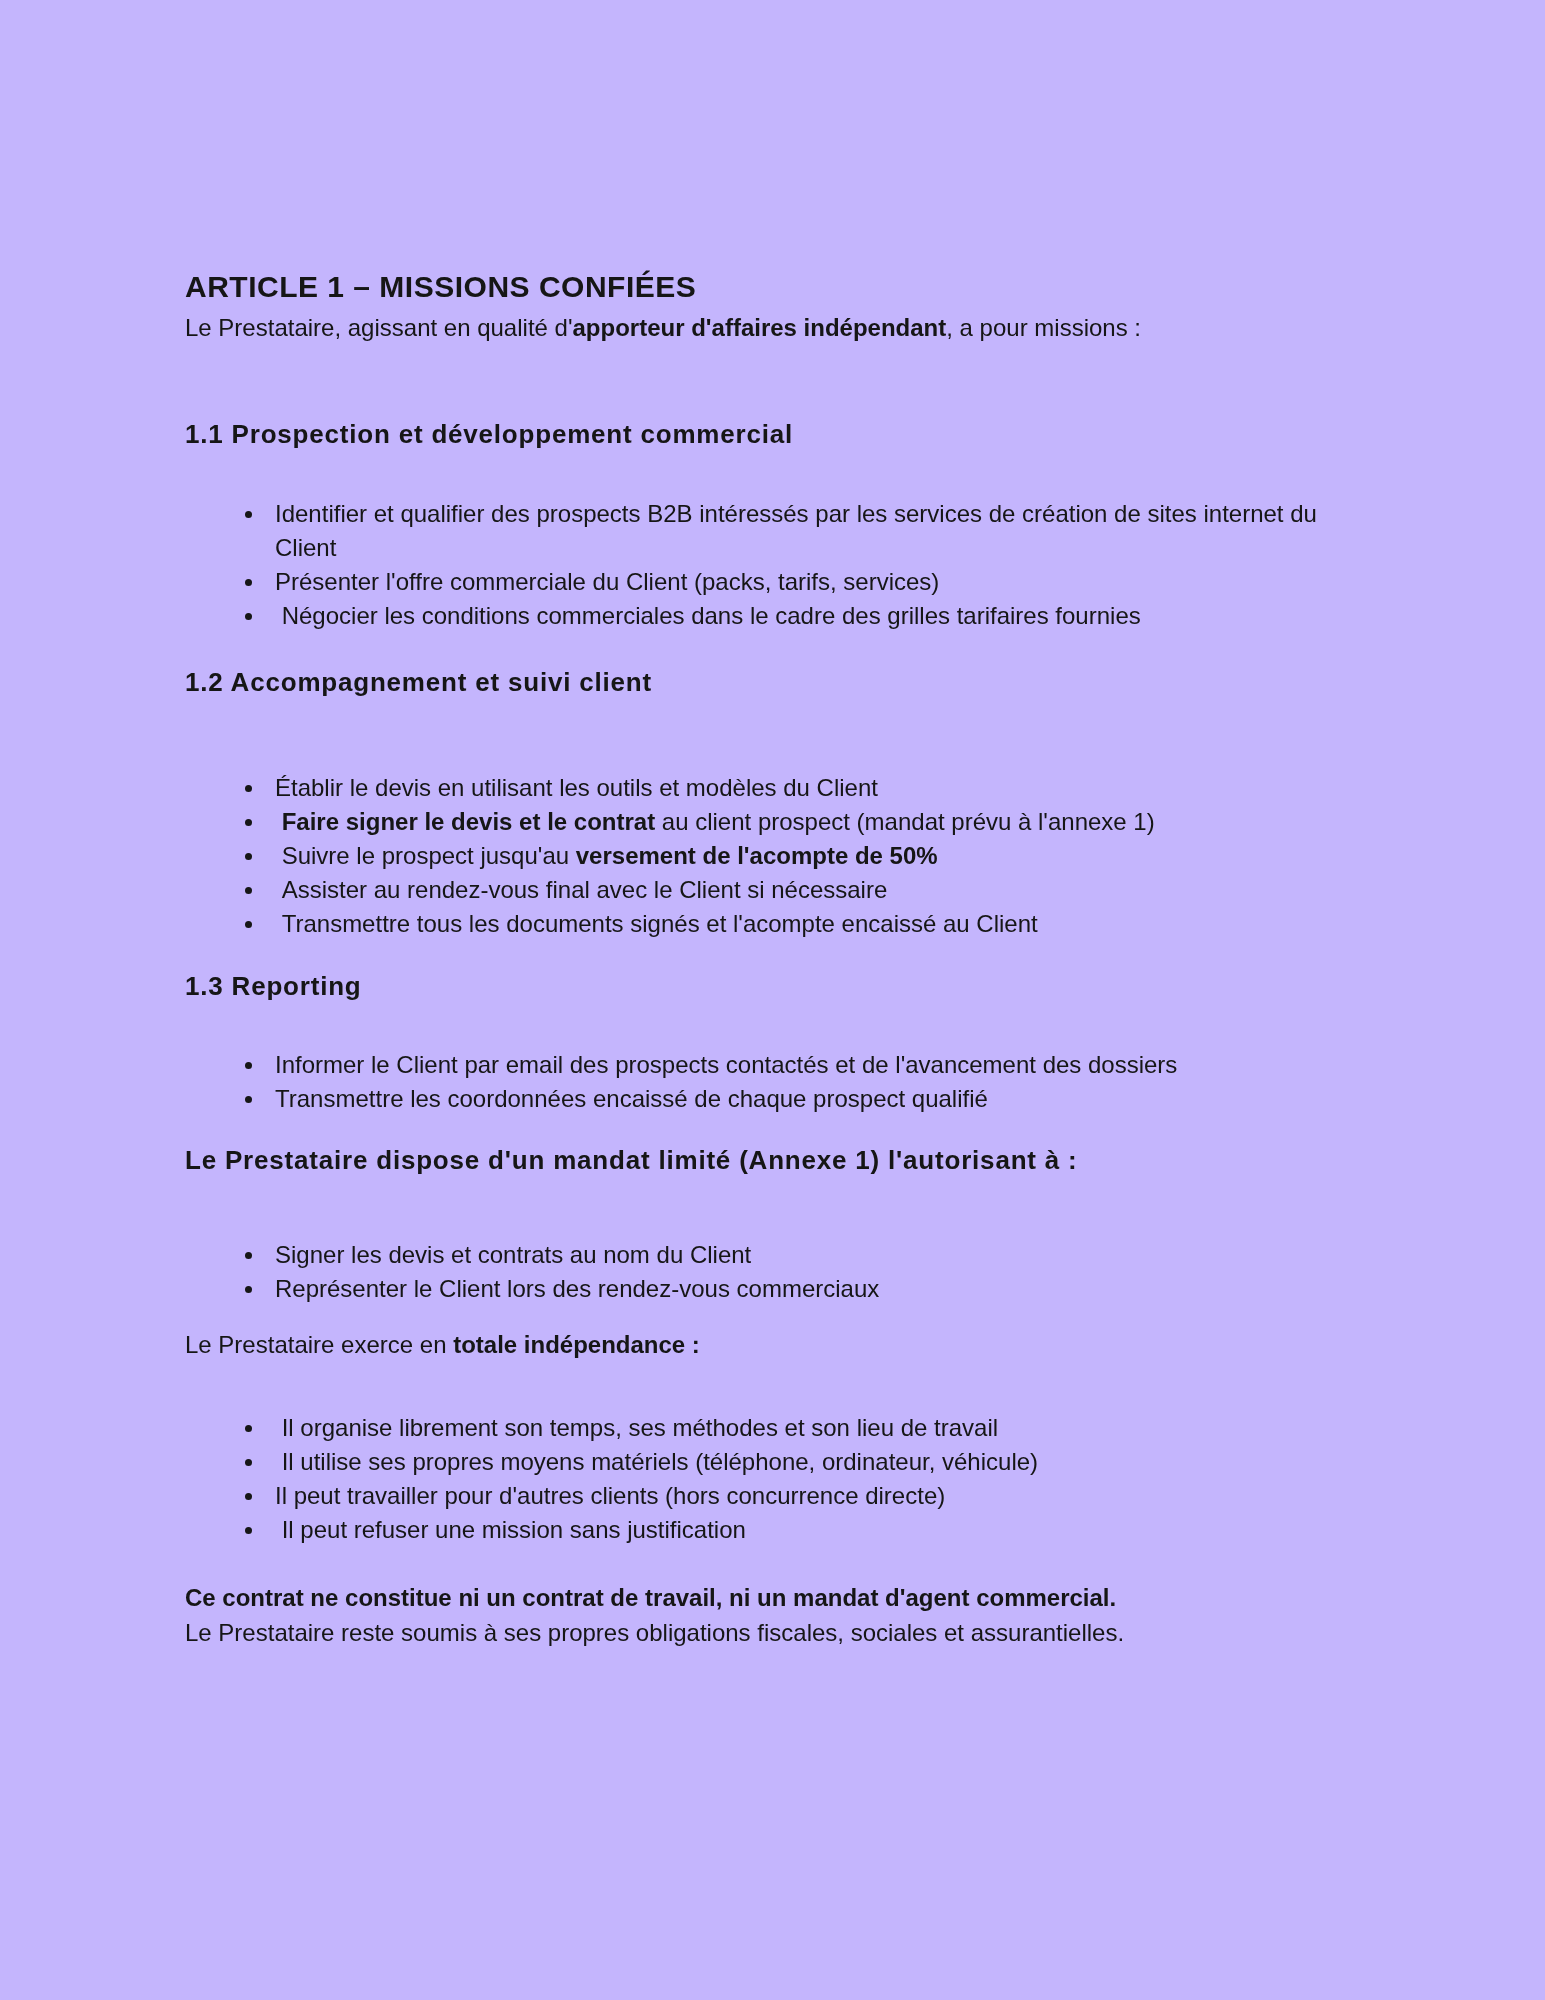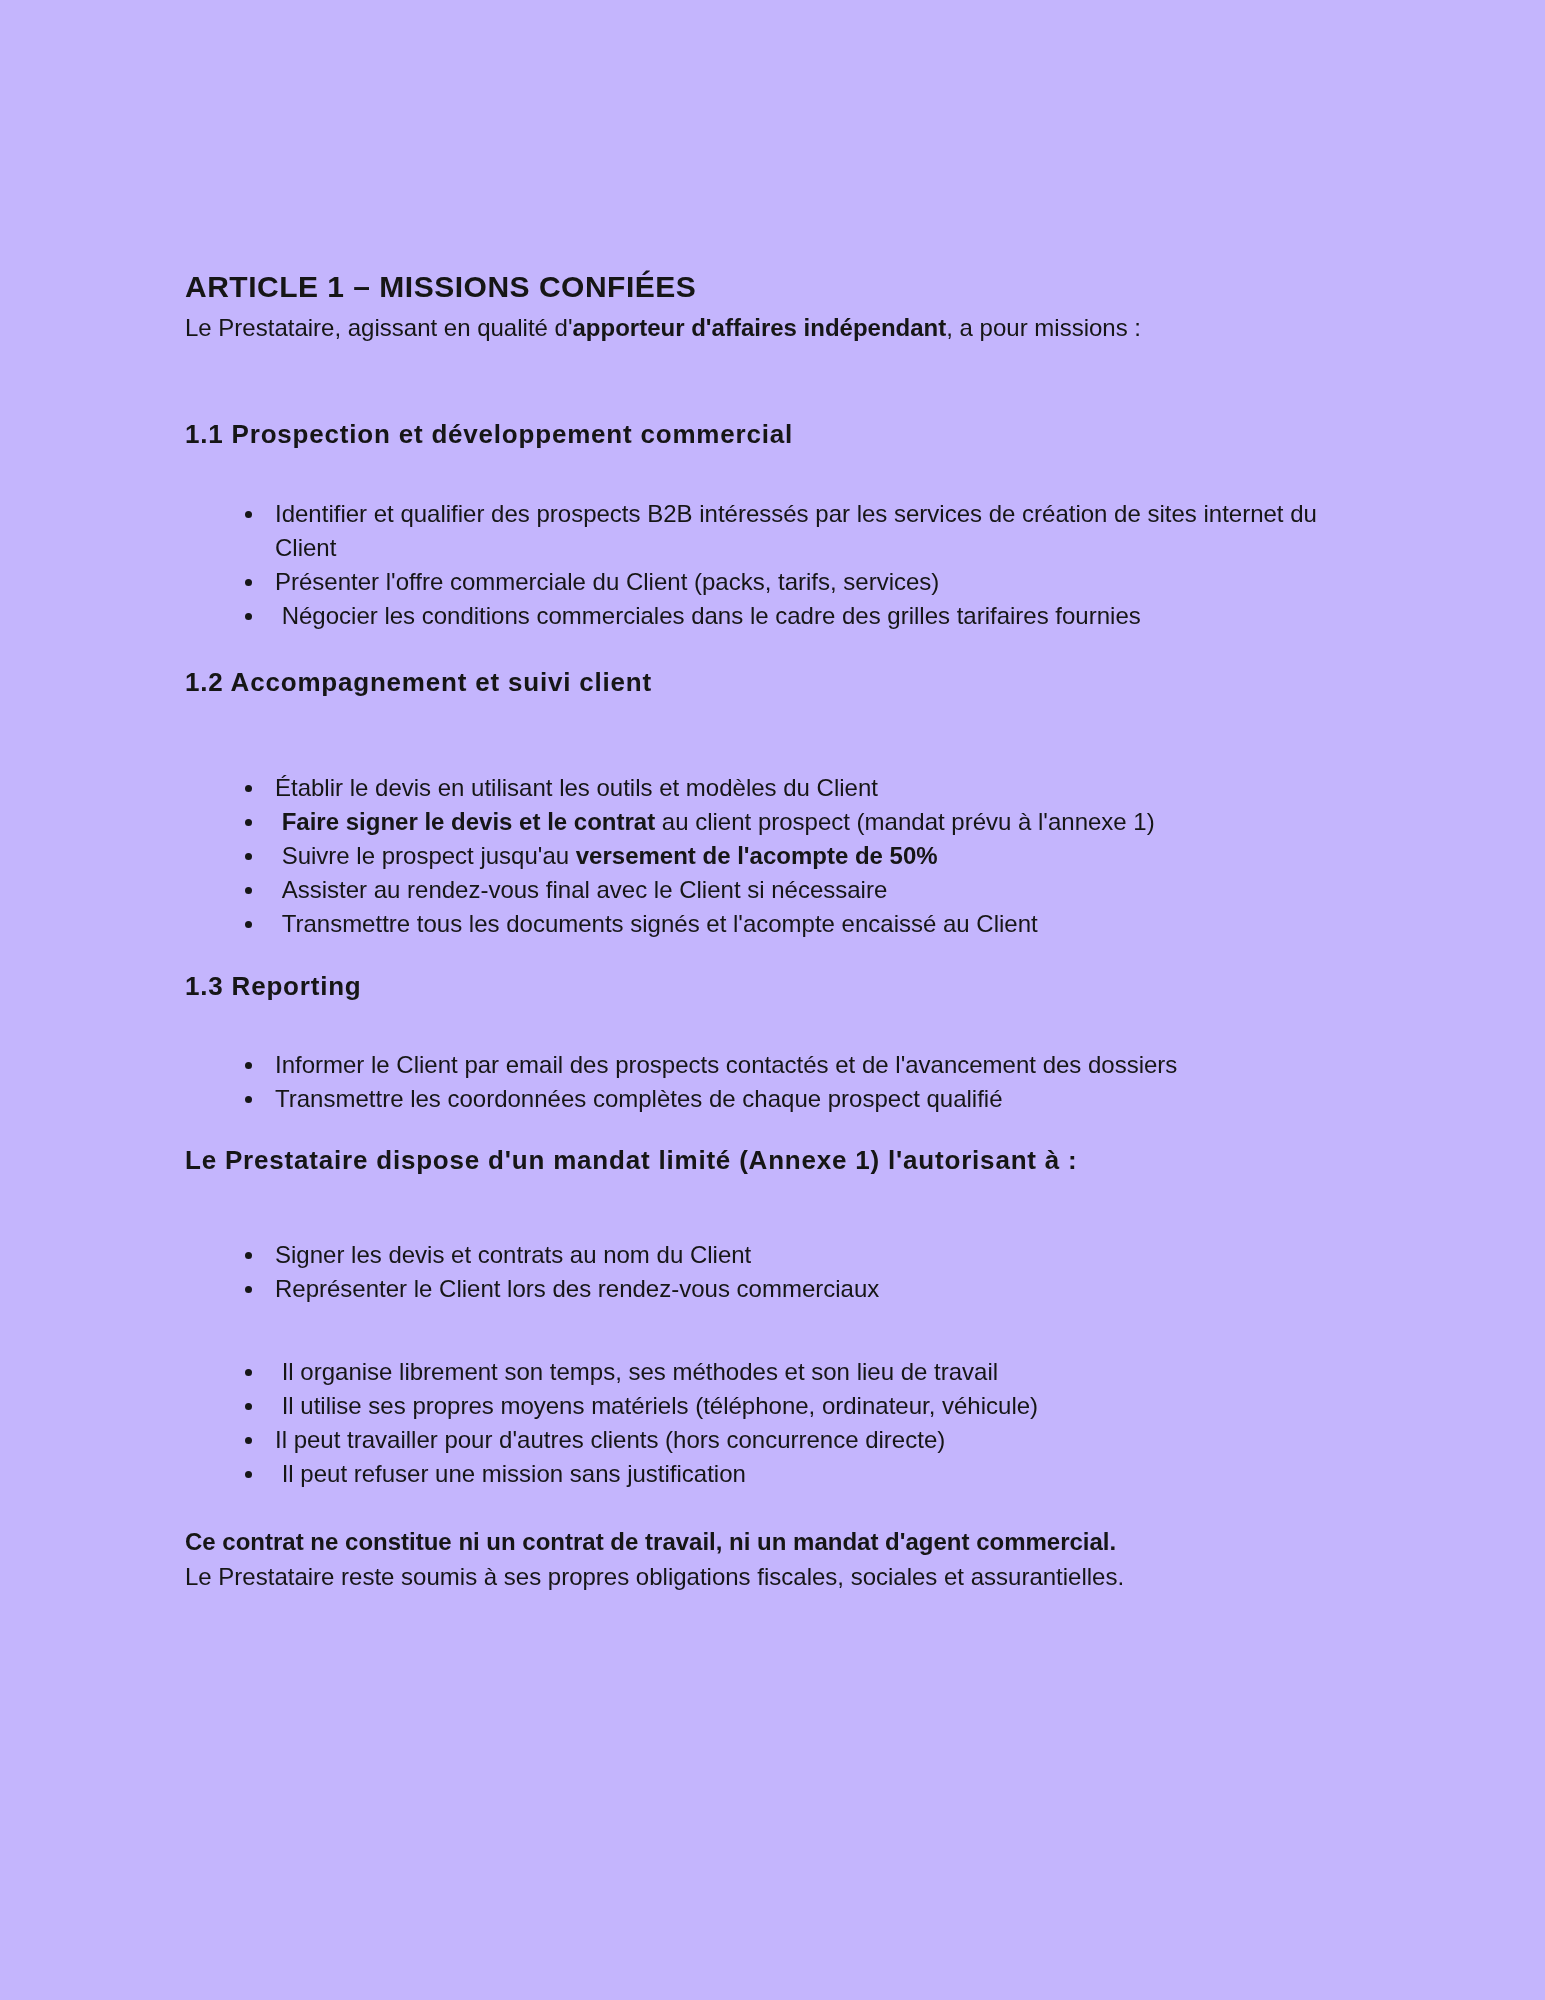--- a/index.html
+++ b/index.html
@@ -103,31 +103,32 @@
     <li><span> </span><strong>Faire signer le devis et le contrat</strong><span> au client prospect (mandat prévu à l'annexe 1)</span></li>
     <li><span> Suivre le prospect jusqu'au </span><strong>versement de l'acompte de 50%</strong><span></span></li>
     <li> Assister au rendez-vous final avec le Client si nécessaire</li>
     <li> Transmettre tous les documents signés et l'acompte encaissé au Client</li>
   </ul>
 
   <h2 class="doc-h2 mt-h2-s13">1.3 Reporting</h2>
 
   <ul class="doc-list mt-list-s13">
     <li>Informer le Client par email des prospects contactés et de l'avancement des dossiers</li>
-    <li>Transmettre les coordonnées complètes de chaque prospect qualifié</li>
+    <li>Transmettre les coordonnées encaissé de chaque prospect qualifié</li>
   </ul>
 
   <p class="doc-h2 mt-h2-mandat">Le Prestataire dispose d'un mandat limité (Annexe 1) l'autorisant à :</p>
 
   <ul class="doc-list mt-list-mandat">
     <li>Signer les devis et contrats au nom du Client</li>
     <li>Représenter le Client lors des rendez-vous commerciaux</li>
   </ul>
 
 
+  <p class="doc-body mt-intro2"><span>Le Prestataire exerce en </span><strong>totale indépendance :</strong><span></span></p>
 
   <ul class="doc-list mt-list-a2">
     <li> Il organise librement son temps, ses méthodes et son lieu de travail</li>
     <li> Il utilise ses propres moyens matériels (téléphone, ordinateur, véhicule)</li>
     <li>Il peut travailler pour d'autres clients (hors concurrence directe)</li>
     <li> Il peut refuser une mission sans justification</li>
   </ul>
 
   <p class="doc-body doc-bold mt-disclaimer">Ce contrat ne constitue ni un contrat de travail, ni un mandat d'agent commercial.</p>
 

